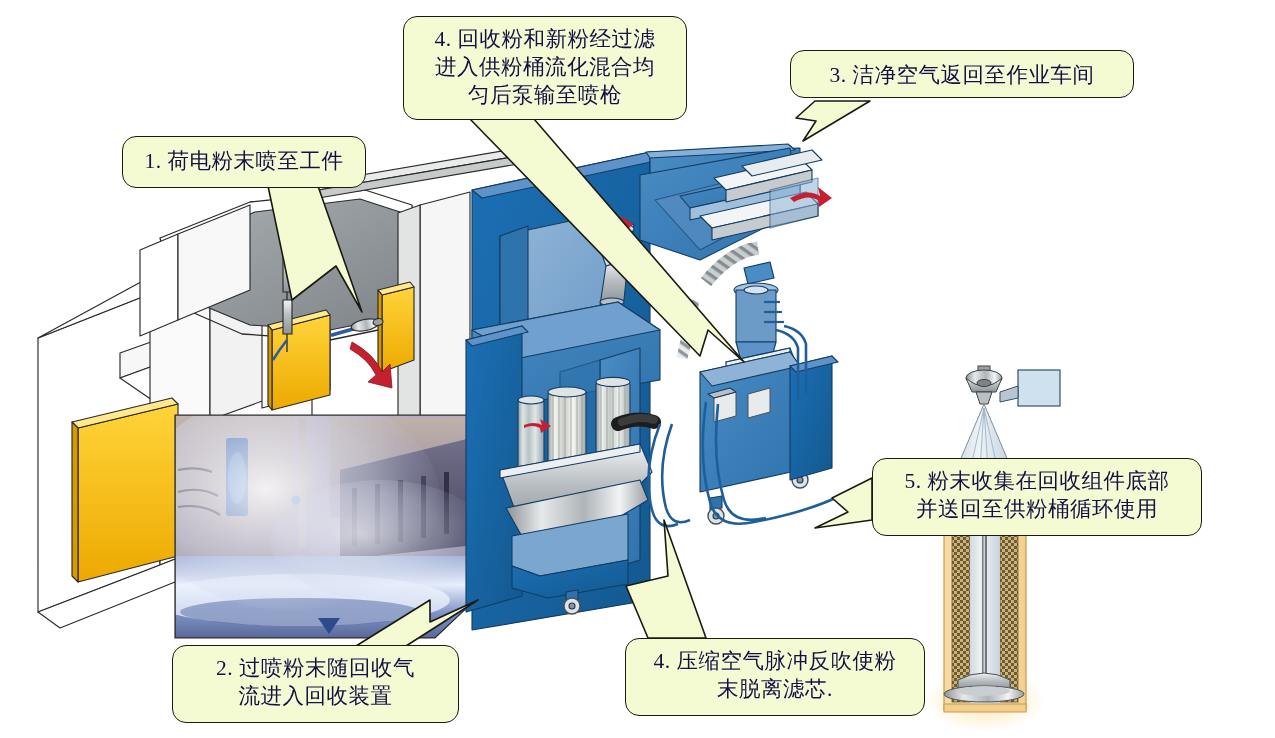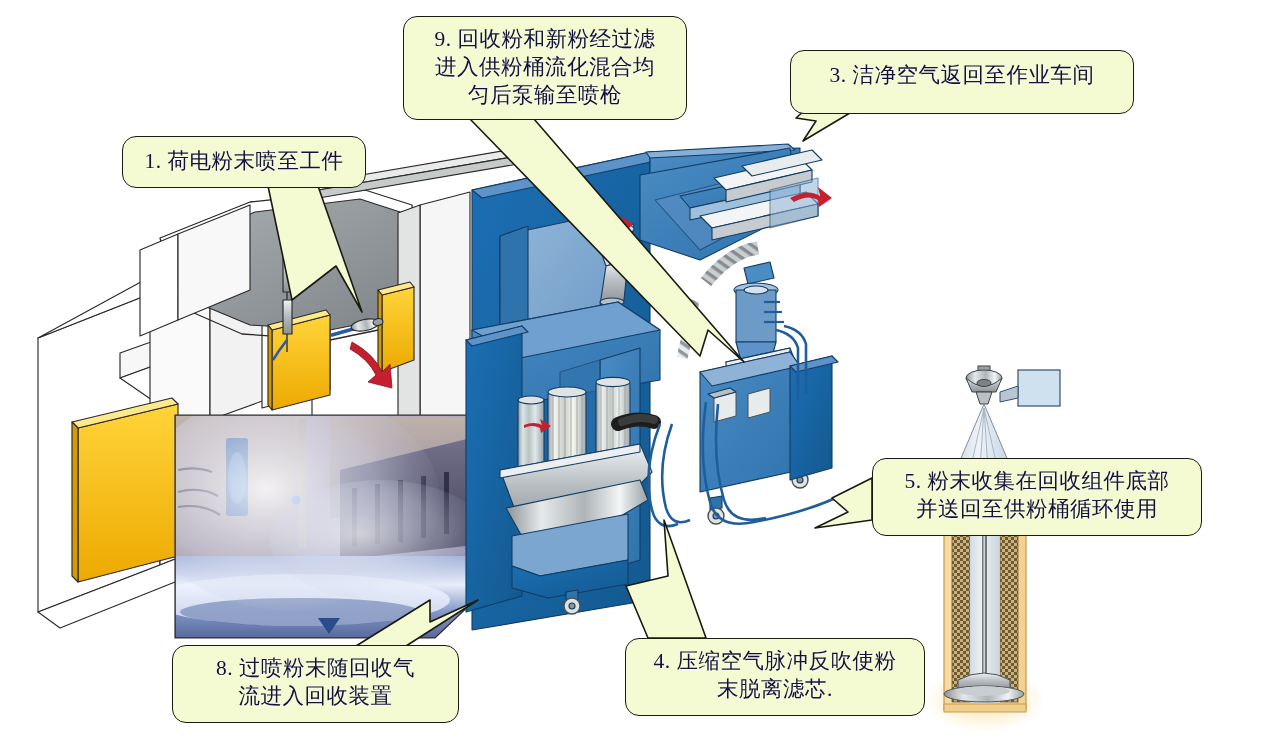--- a/index.html
+++ b/index.html
@@ -21,21 +21,21 @@
     line-height:1.30;
     letter-spacing:.5px;
     padding:6px 12px 7px 12px;
     box-sizing:border-box;
     z-index:40;
     white-space:pre-line;
     text-shadow:0.6px 0.6px 0 rgba(255,255,255,.55);
   }
   .c1{left:122px;  top:136px; width:244px; height:52px;  font-size:21.5px; padding-top:11px;}
   .c2{left:172px;  top:645px; width:287px; height:78px;  font-size:21.5px; padding-top:9px;}
-  .c3{left:790px;  top:50px;  width:344px; height:64px;  font-size:21.5px; padding-top:11px;}
+  .c3{left:790px;  top:50px;  width:344px; height:48px;  font-size:21.5px; padding-top:11px;}
   .c4{left:598px;  top:638px; width:300px; height:78px;  font-size:21.5px; padding-top:9px;margin-left:27px;}
   .c5{left:872px;  top:458px; width:330px; height:78px;  font-size:21.5px; padding-top:9px;}
   .c6{left:403px;  top:16px;  width:284px; height:104px; font-size:21.5px; padding-top:9px;}
 </style>
 </head>
 <body>
 
 <div id="stage">
 
   <svg id="art" viewBox="0 0 1275 738">
@@ -402,24 +402,24 @@
       <path d="M268,186 L318,186 L362,312 L336,266 L292,300 Z"></path>
       <path d="M356,646 L406,646 L478,600 L430,622 L430,600 Z"></path>
       <path d="M815,101 L870,101 L803,141 L816,121 L796,118 Z"></path>
       <path d="M648,638 L706,638 L664,520 L668,576 L626,586 Z"></path>
       <path d="M872,478 L872,520 L815,528 L848,512 L832,498 Z"></path>
       <path d="M470,119 L534,119 L744,362 L708,330 L700,356 Z"></path>
     </g>
   </svg>
 
   <div class="callout c1">1. 荷电粉末喷至工件</div>
-  <div class="callout c2">8. 过喷粉末随回收气
+  <div class="callout c2">2. 过喷粉末随回收气
 流进入回收装置</div>
   <div class="callout c3">3. 洁净空气返回至作业车间</div>
   <div class="callout c4">4. 压缩空气脉冲反吹使粉
 末脱离滤芯.</div>
   <div class="callout c5">5. 粉末收集在回收组件底部
 并送回至供粉桶循环使用</div>
-  <div class="callout c6">9. 回收粉和新粉经过滤
+  <div class="callout c6">4. 回收粉和新粉经过滤
 进入供粉桶流化混合均
 匀后泵输至喷枪</div>
 
 </div>
 
 </body></html>

